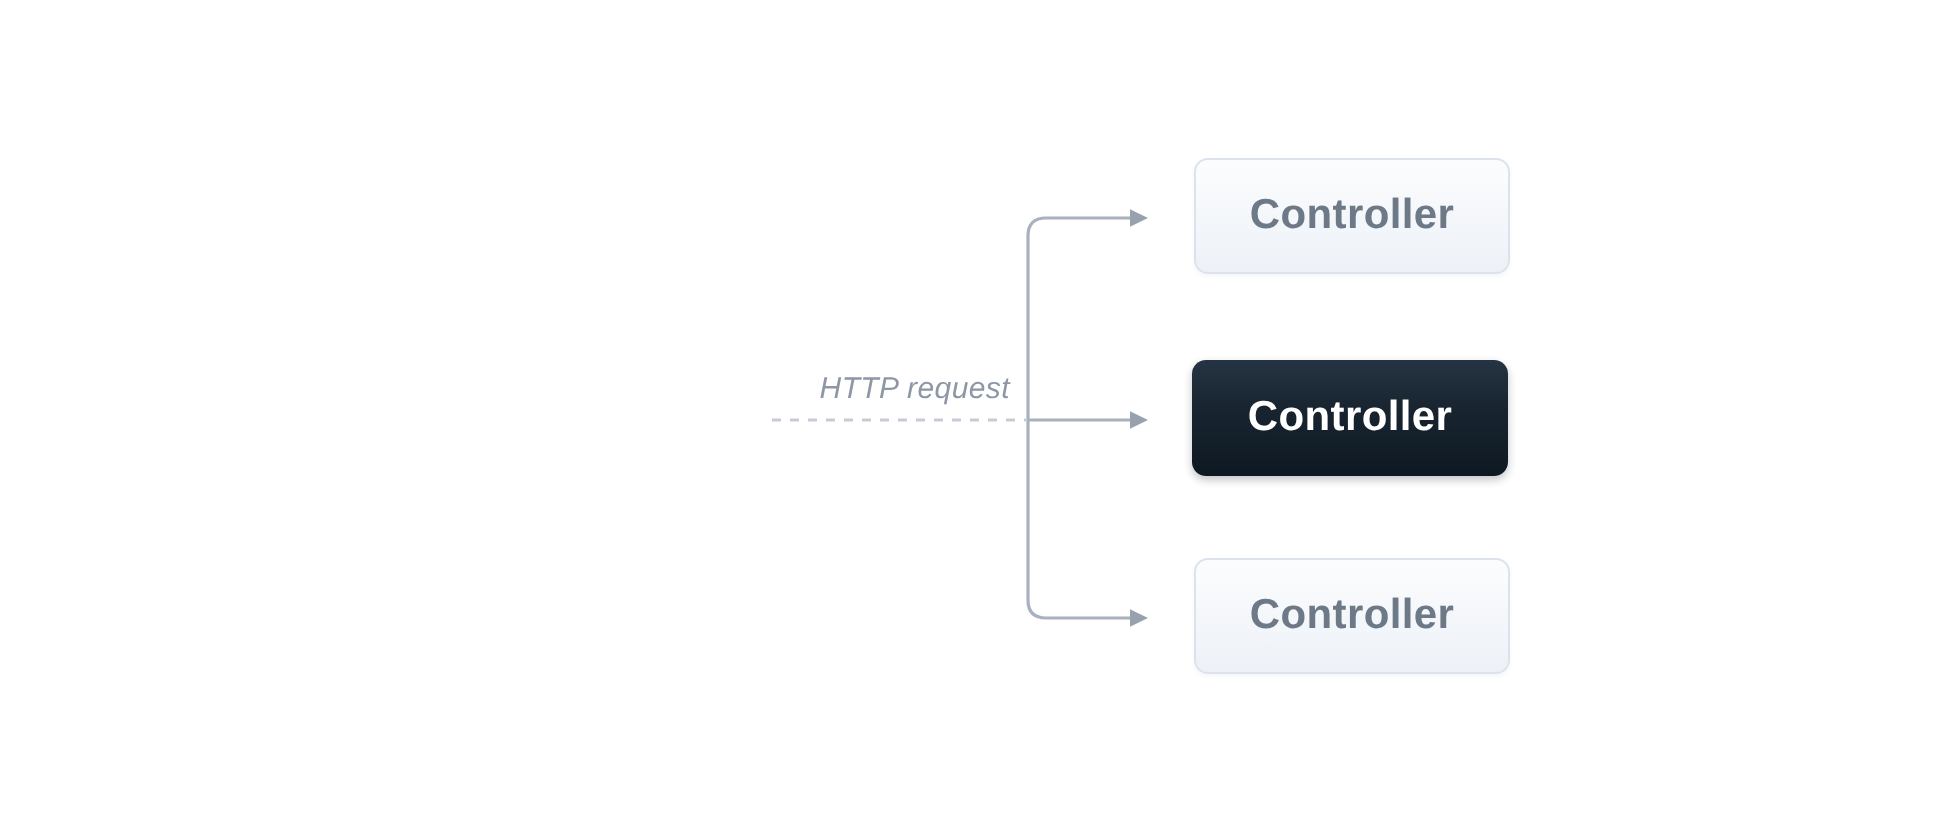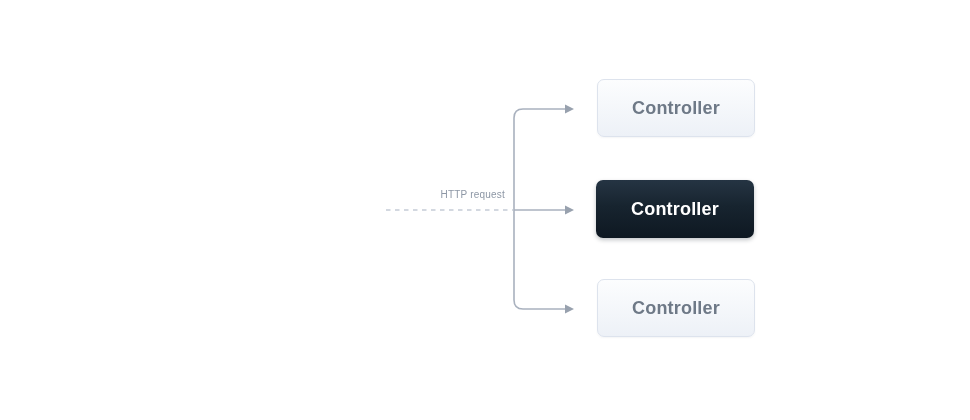--- a/index.html
+++ b/index.html
@@ -17,21 +17,21 @@
   }
   .node {
     position: absolute;
     display: flex;
     align-items: center;
     justify-content: center;
     width: 158px;
     height: 58px;
     border-radius: 7px;
     box-sizing: border-box;
-    font-size: 18px;
+    font-size: 21px;
     font-weight: 600;
     letter-spacing: 0.2px;
   }
   .node.light {
     background: linear-gradient(180deg, #fcfdfe 0%, #edf1f7 100%);
     border: 1px solid #dde3ed;
     box-shadow: 0 1px 2px rgba(60, 80, 110, 0.06);
     color: #6e7987;
   }
   .node.client {
@@ -48,22 +48,23 @@
     color: #ffffff;
     font-weight: 700;
     box-shadow: 0 2px 4px rgba(12, 22, 32, 0.25);
   }
   .edge-label {
     position: absolute;
     top: 188px;
     left: 0;
     width: 505px;
     text-align: right;
-    font-size: 10px;
+    font-size: 15px;
     line-height: 14px;
+    font-style: italic;
     color: #8d97a5;
     letter-spacing: 0.2px;
   }
   svg.connectors {
     position: absolute;
     left: 0;
     top: 0;
     width: 970px;
     height: 420px;
     pointer-events: none;

